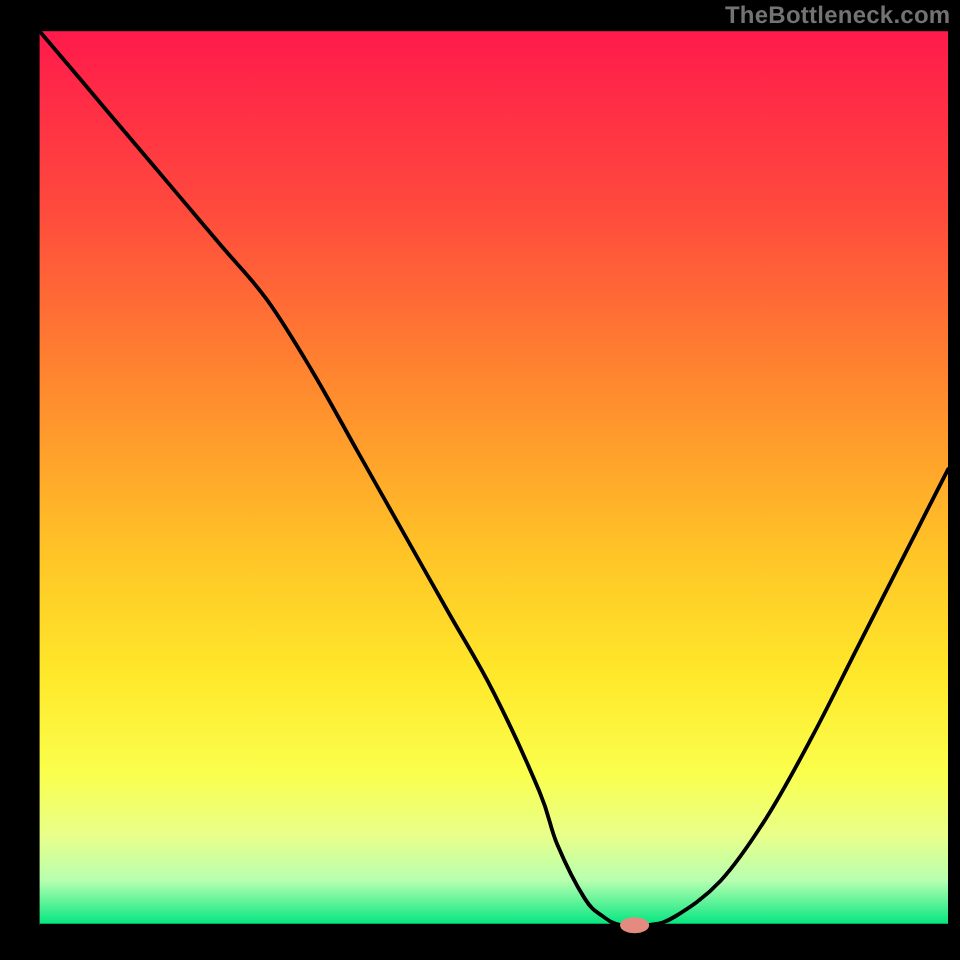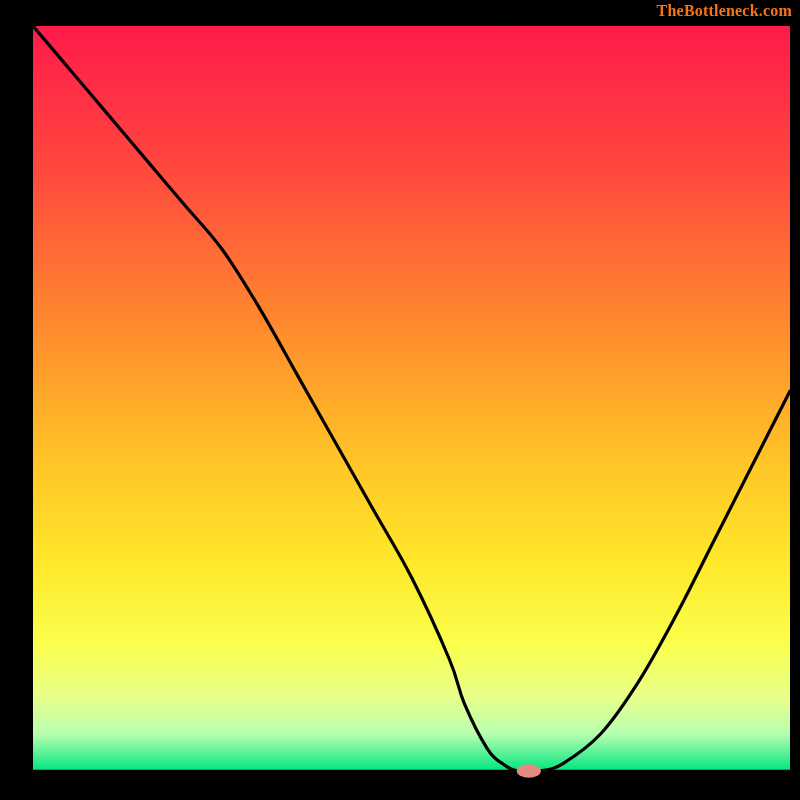--- a/index.html
+++ b/index.html
@@ -15,24 +15,24 @@
     left: 0;
     top: 0;
     width: 800px;
     height: 800px;
     background: #000000;
   }
   .watermark {
     position: absolute;
     top: 2px;
     right: 8px;
-    font-family: Liberation Serif, serif;
-    font-size: 16px;
+    font-family: Liberation Sans, sans-serif;
+    font-size: 20px;
     font-weight: 600;
-    color: #f97316;
+    color: #737373;
     letter-spacing: 0.2px;
   }
   svg {
     position: absolute;
     left: 0;
     top: 0;
   }
 </style>
 </head>
 <body>

